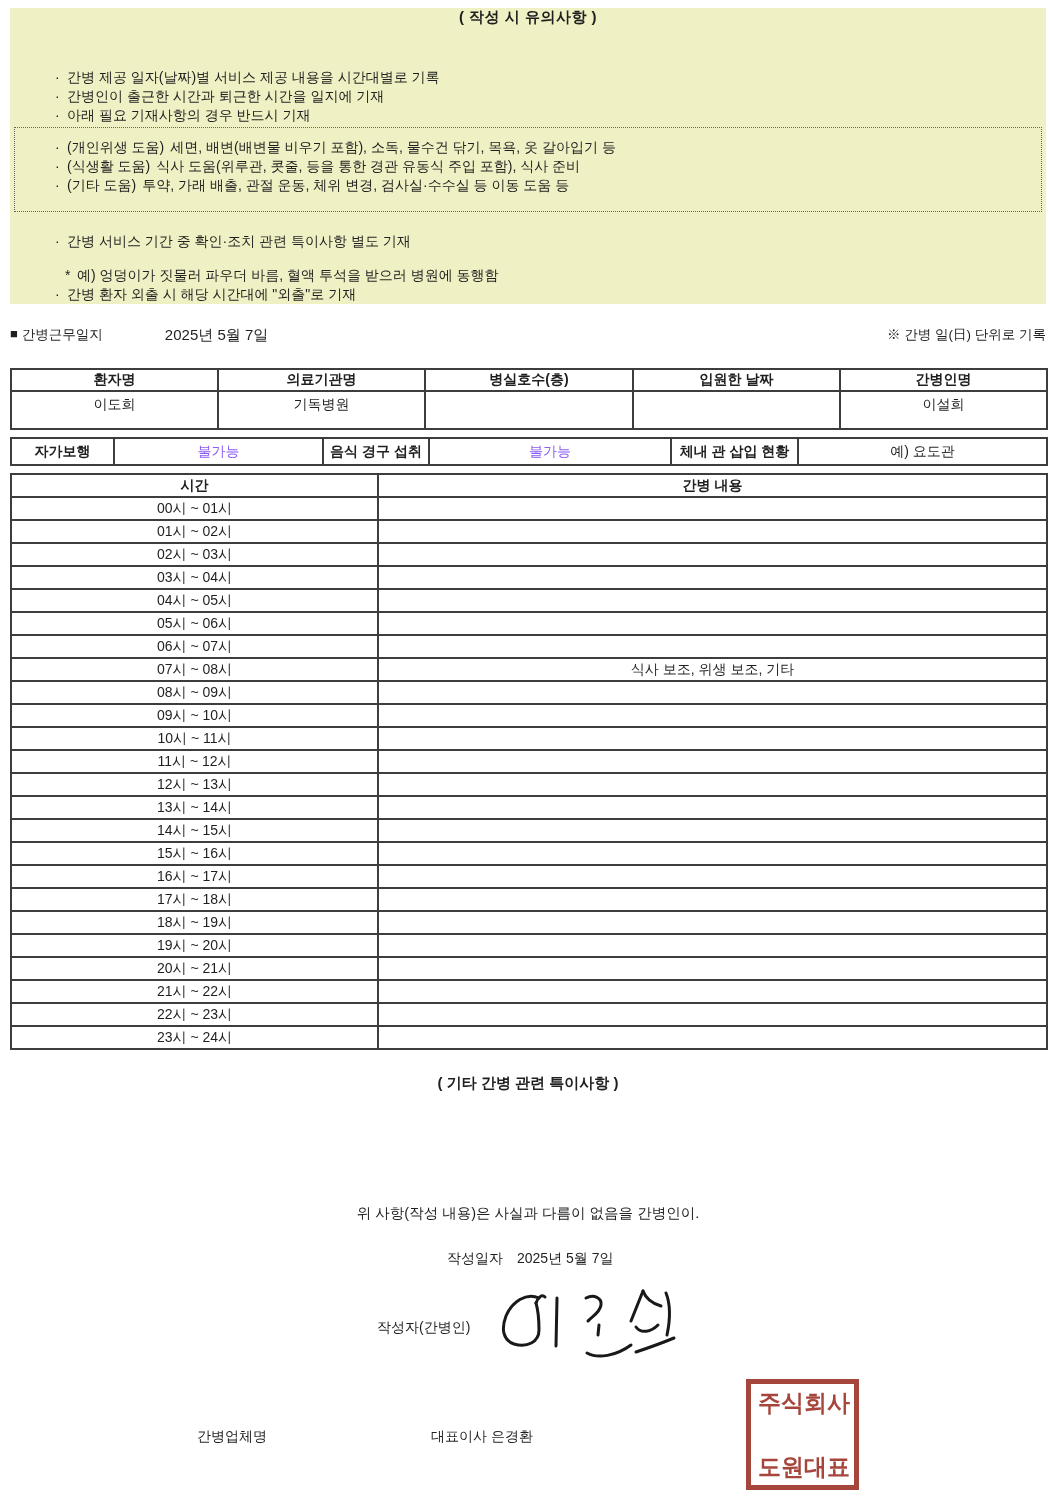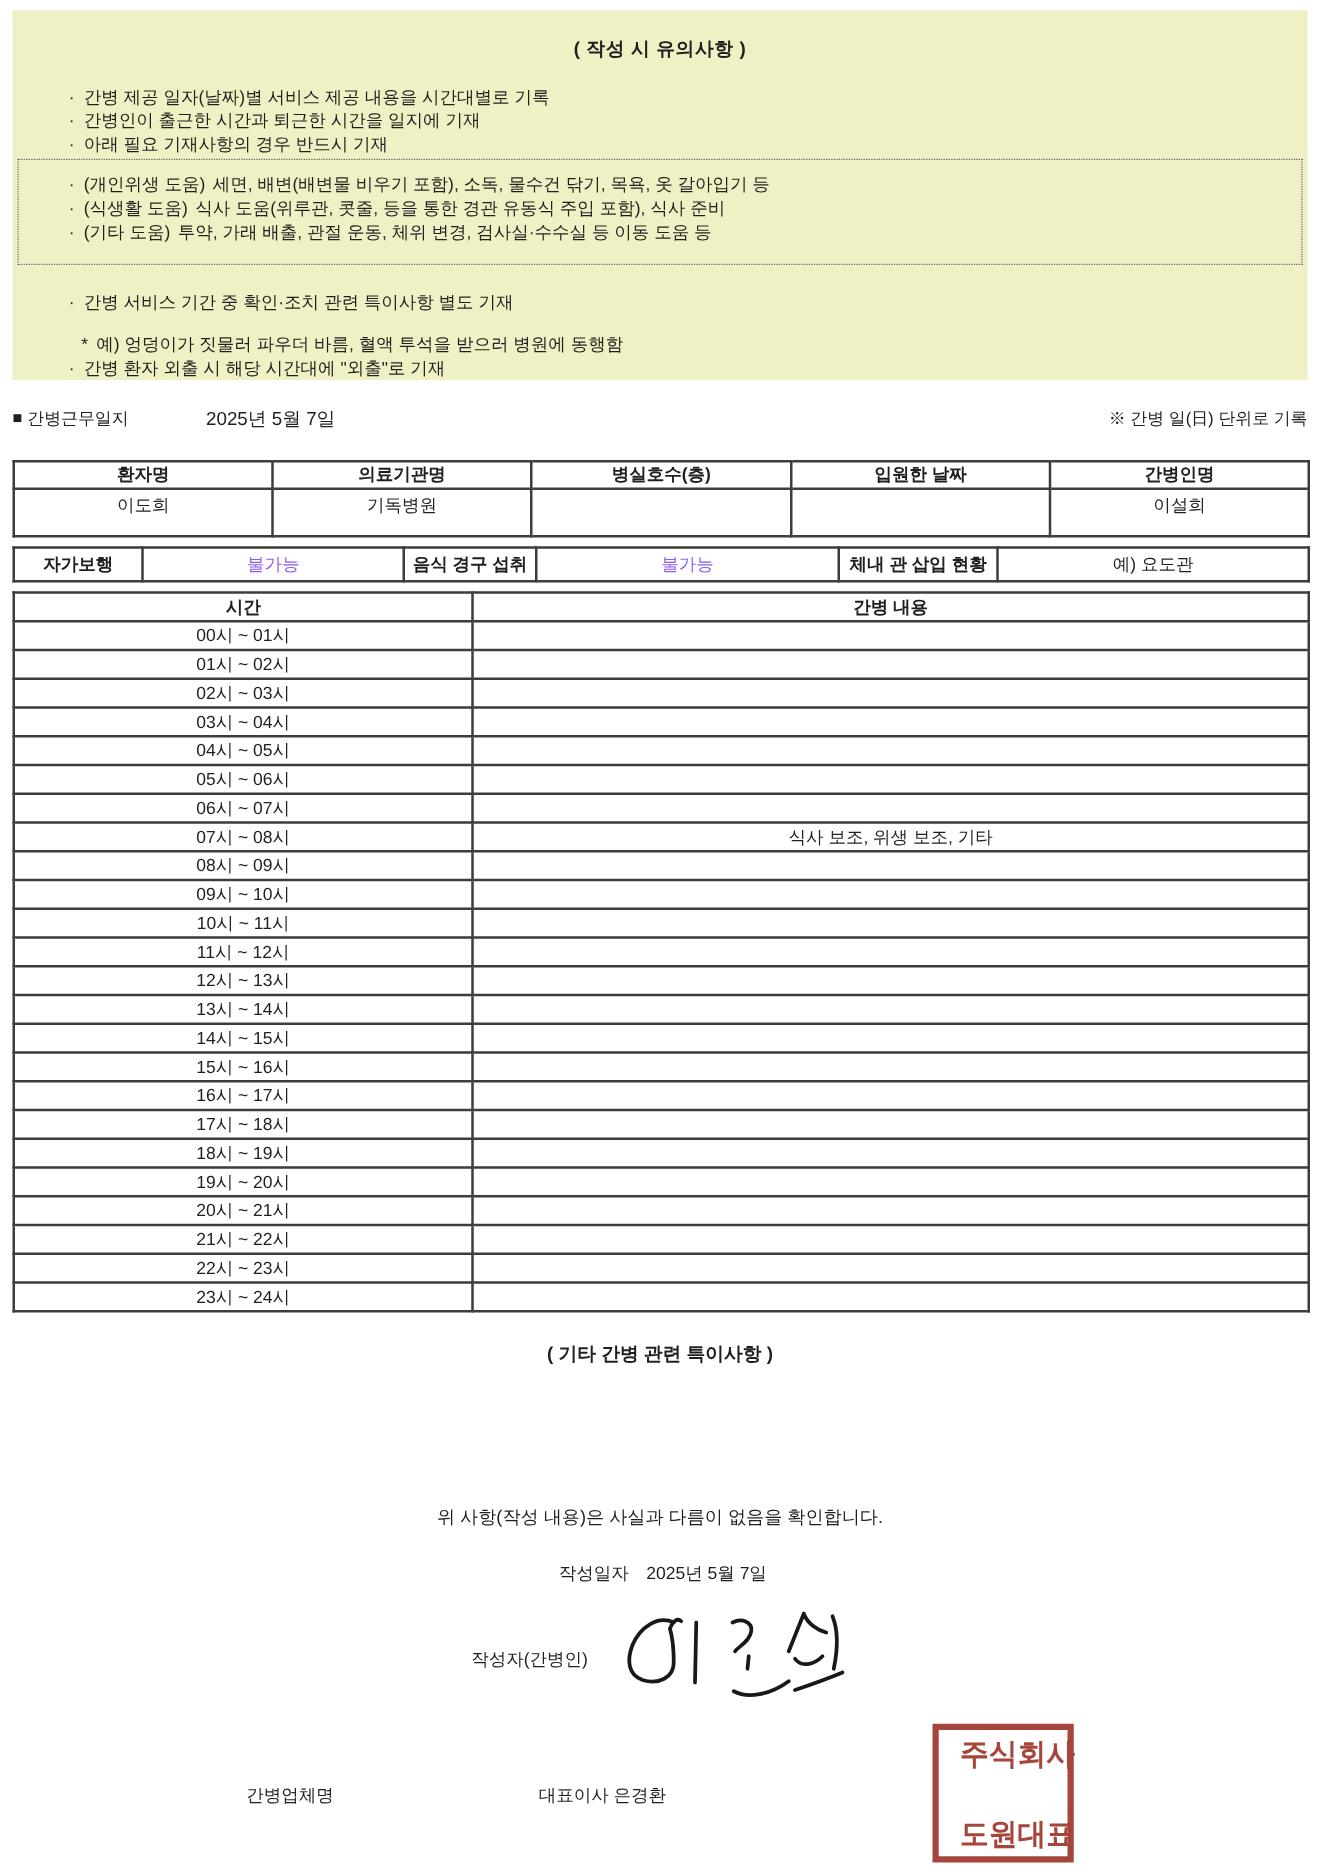--- a/index.html
+++ b/index.html
@@ -2,21 +2,21 @@
 <html><head>
 <meta charset="utf-8">
 <style>
   html,body{margin:0;padding:0;background:#ffffff;}
   .page{
     position:relative;width:1056px;height:1500px;background:#fff;
     font-family:"Liberation Sans",sans-serif;color:#1f1f1f;overflow:hidden;
   }
   
   .notice{position:absolute;left:10px;top:8px;width:1036px;height:296px;background:#f0f0c5;box-sizing:border-box;}
-  .notice-title{text-align:center;padding-top:22px;font-size:15px;font-weight:bold;letter-spacing:.5px;}
+  .notice-title{text-align:center;font-size:15px;font-weight:bold;letter-spacing:.5px;}
   .bullets-top{position:absolute;left:45px;top:60px;font-size:14px;line-height:19px;}
   .bullet-line{white-space:nowrap;}
   .bullet-marker{display:inline-block;width:12px;}
   .help-box{position:absolute;left:4px;top:119px;width:1028px;height:85px;border:1px dotted #666;box-sizing:border-box;padding:10px 0 0 40px;font-size:14px;line-height:19px;}
   .help-label{font-weight:normal;margin-right:6px;margin-top:32px;}
   .bullets-bottom{position:absolute;left:45px;top:224px;font-size:14px;line-height:19px;}
   .indent{padding-left:10px;margin-top:15px;}
   
   .docline{position:absolute;left:10px;top:326px;width:1036px;display:flex;align-items:flex-start;font-size:14px;}
   .doc-bullet{font-size:13px;margin-right:4px;}
@@ -43,21 +43,21 @@
   .dateline .date-value{margin-left:14px;}
   .writer-label{position:absolute;left:377px;top:1319px;font-size:14px;}
   .signature{position:absolute;left:490px;top:1282px;}
   .company-label{position:absolute;left:197px;top:1428px;font-size:14px;}
   .ceo-label{position:absolute;left:431px;top:1428px;font-size:14px;}
   
   .stamp{
     position:absolute;left:746px;top:1379px;width:113px;height:111px;
     border:5px solid #9e362c;box-sizing:border-box;color:#9e362c;
     display:flex;flex-direction:column;justify-content:space-between;
-    padding:5px 17px;opacity:.92;gap:35px;
+    padding:5px 7px;opacity:.92;gap:35px;
   }
   .stamp-row{font-weight:bold;font-size:23px;line-height:29px;text-align:center;white-space:nowrap;transform:scaleY(1.04);letter-spacing:0px;}
 </style>
 </head>
 <body>
 
 <div class="page">
 
   <div class="notice">
     <div class="notice-title">( 작성 시 유의사항 )</div>
@@ -278,21 +278,21 @@
 
         <tr>
           <td>23시 ~ 24시</td>
           <td></td>
         </tr>
       </tbody>
   </table>
 
   <div class="extra-title">( 기타 간병 관련 특이사항 )</div>
 
-  <div class="confirmation">위 사항(작성 내용)은 사실과 다름이 없음을 확인합니다.</div>
+  <div class="confirmation">위 사항(작성 내용)은 사실과 다름이 없음을 간병인이.</div>
 
   <div class="dateline">
     <span>작성일자</span><span class="date-value">2025년 5월 7일</span>
   </div>
 
   <div class="writer-label">작성자(간병인)</div>
 
   <svg class="signature" width="200" height="90" viewBox="0 0 200 90">
     <g fill="none" stroke="#191919" stroke-width="3" stroke-linecap="round" stroke-linejoin="round">
       <path d="M49,16 C36,10 22,20 16,34 C11,47 13,58 24,62 C37,66 49,60 49,48 C49,38 48,28 46,21"></path>

